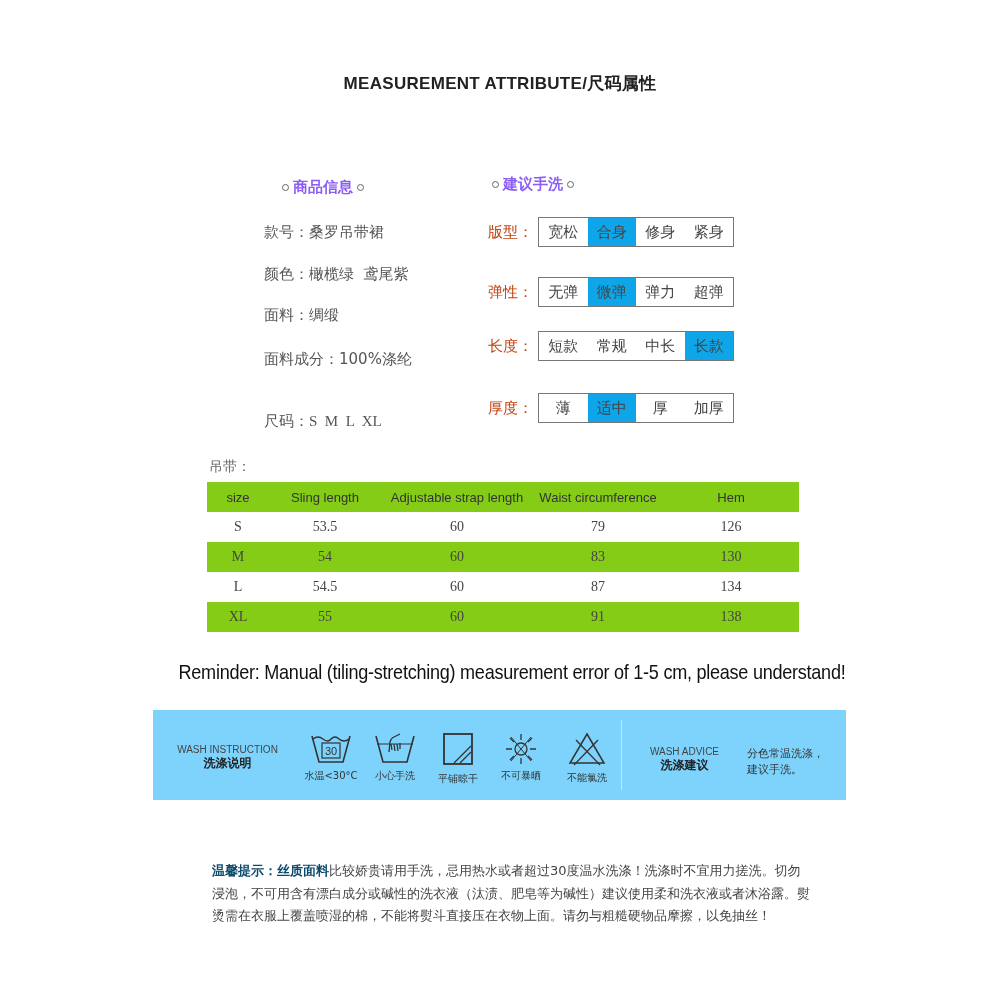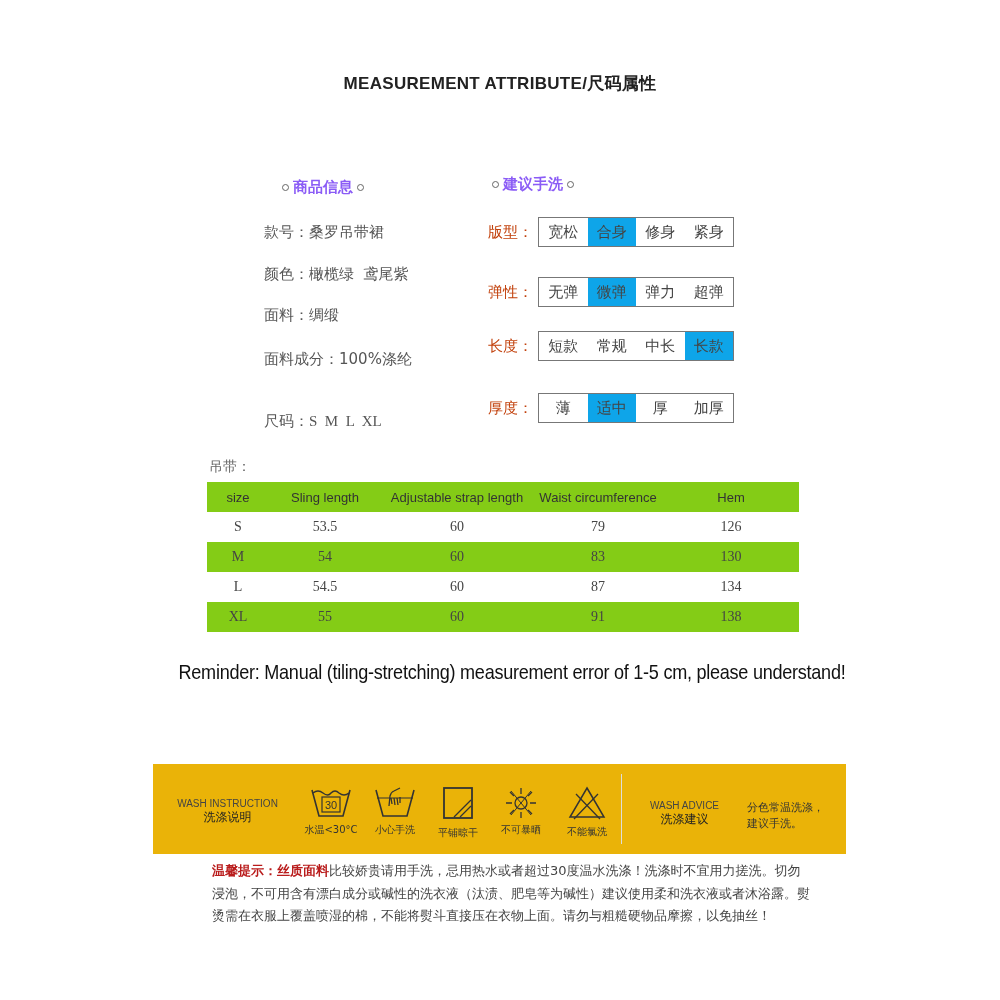--- a/index.html
+++ b/index.html
@@ -25,32 +25,32 @@
   .table { position: absolute; left: 207px; top: 482px; width: 592px; }
   .trow { display: flex; height: 30px; align-items: center; }
   .trow.shade { background: #84cc16; }
   .trow .c { text-align: center; font-size: 14px; color: #444; font-family: "Liberation Serif", serif; }
   .trow.head .c { font-family: "Liberation Sans", sans-serif; font-size: 13px; color: #333; }
   .c0 { width: 62px; } .c1 { width: 112px; } .c2 { width: 152px; } .c3 { width: 130px; } .c4 { width: 136px; }
 
   .reminder { position: absolute; top: 660px; left: 0; width: 1024px; text-align: center;
     font-family: "Liberation Sans", sans-serif; font-size: 21px; color: #111; transform: scaleX(0.86); transform-origin: 512px 0; letter-spacing: -0.3px; }
 
-  .wash { position: absolute; left: 153px; top: 764px; width: 693px; height: 90px; background: #eab308; }
+  .wash { position: absolute; left: 153px; top: 710px; width: 693px; height: 90px; background: #7dd3fc; }
   .wash-title { position: absolute; text-align: center; }
   .wash-title .en { font-size: 10px; color: #444; font-family: "Liberation Sans", sans-serif; }
-  .wash-title .zh { font-size: 12px; font-weight: normal; color: #222; }
+  .wash-title .zh { font-size: 12px; font-weight: bold; color: #222; }
   .wash-icon { position: absolute; top: 22px; width: 60px; text-align: center; }
   .wash-icon svg { display: block; margin: 0 auto; }
   .wash-icon .cap { font-size: 10px; color: #333; margin-top: 3px; white-space: nowrap; }
   .wash-divider { position: absolute; left: 468px; top: 10px; width: 1px; height: 70px; background: #ddd; }
   .wash-advice-text { position: absolute; left: 594px; top: 36px; font-size: 11px; color: #333; line-height: 16px; }
 
   .tips { position: absolute; left: 212px; top: 860px; width: 600px; font-size: 13px; color: #444; line-height: 22.5px; }
-  .tips b { color: #b91c1c; }
+  .tips b { color: #0c4a6e; }
 </style>
 </head>
 <body>
 
 <div class="title">MEASUREMENT ATTRIBUTE/尺码属性</div>
 
 <div class="sec-head" style="left:278px; top:178px;">
   <span class="dot"></span><span>商品信息</span><span class="dot"></span>
 </div>
 <div class="info-row" style="top:223px;"><span>款号：</span><span>桑罗吊带裙</span></div>

